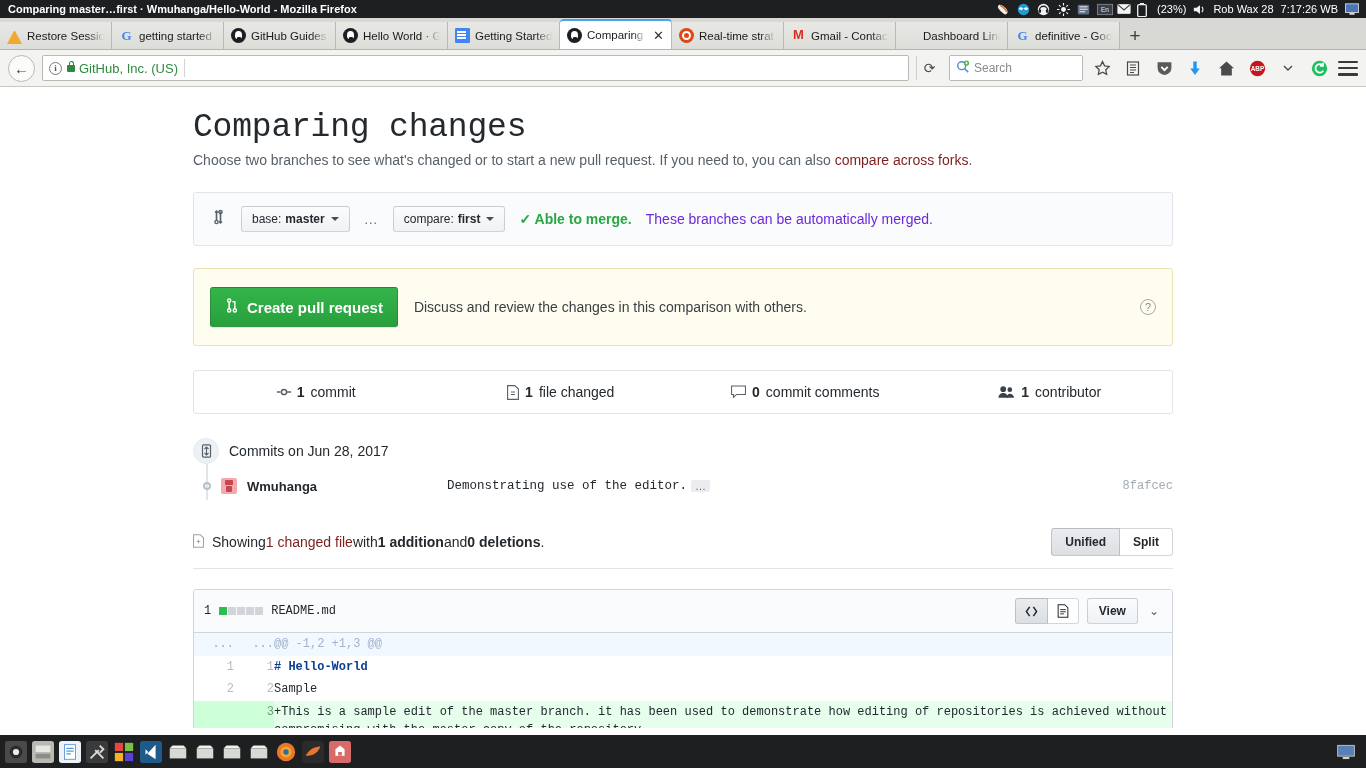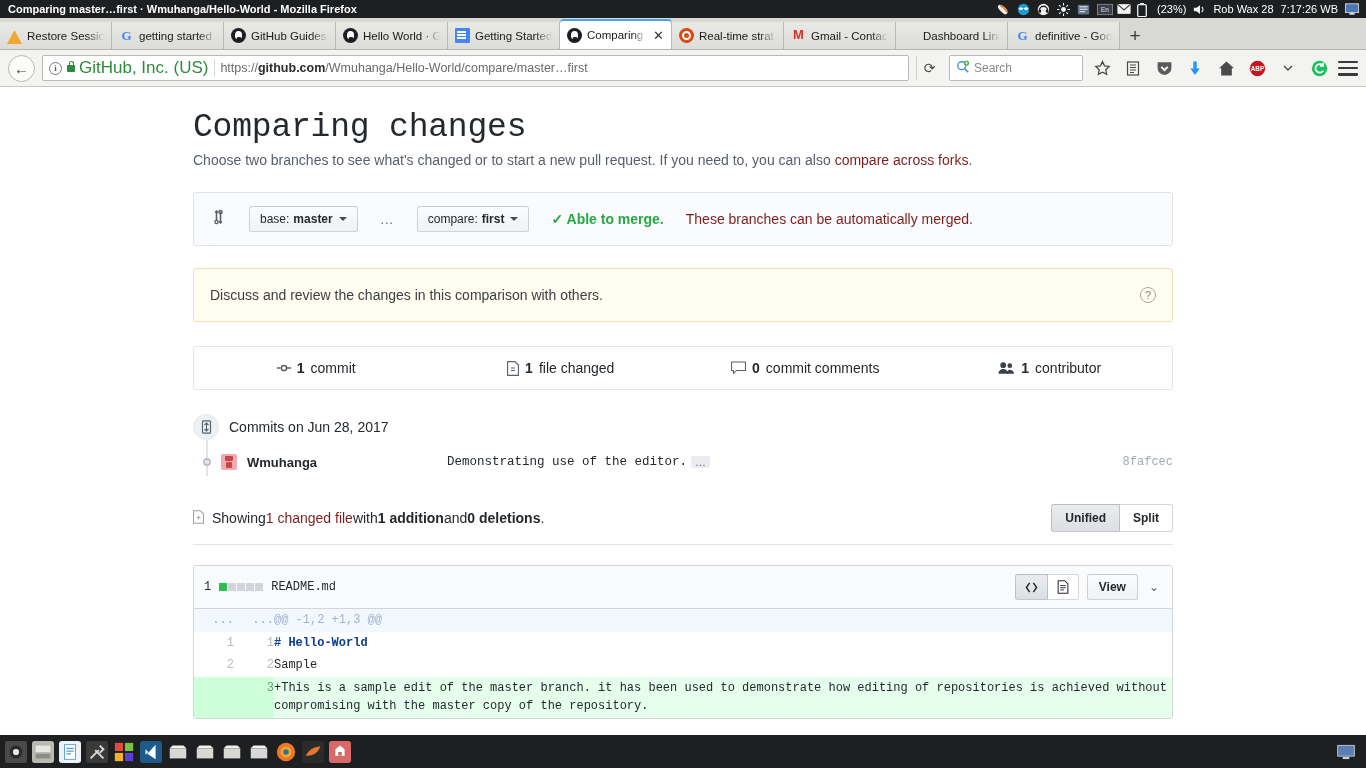--- a/index.html
+++ b/index.html
@@ -74,21 +74,21 @@
   }
   .navbtn{ width:24px;height:24px;display:flex;align-items:center;justify-content:center;color:#4a4a4a; }
   .backbtn{ width:27px;height:27px;border:1px solid #b8b8b4;border-radius:50%;
     display:flex;align-items:center;justify-content:center;background:#fbfbfa;color:#3a3a3a;font-size:15px;}
   .urlbox{
     flex:1 1 auto; height:26px; background:#ffffff; border:1px solid #b9b9b5; border-radius:2px;
     display:flex; align-items:center; gap:5px; padding:0 6px; font-size:12.5px; color:#6a6a6a;
     min-width:0;
   }
   .ident{ display:flex;align-items:center;gap:4px;padding-right:6px;border-right:1px solid #d4d4d0;height:18px;}
-  .ident .org{ color:#2e8b3d; font-size:17px; white-space:nowrap;}
+  .ident .org{ color:#2e8b3d; font-size:13px; white-space:nowrap;}
   .lock{ width:8px;height:7px;background:#2e8b3d;border-radius:1px;position:relative;margin-top:1px;}
   .lock::before{content:"";position:absolute;left:1.5px;top:-4px;width:5px;height:5px;border:1.5px solid #2e8b3d;
      border-bottom:none;border-radius:3px 3px 0 0;box-sizing:border-box;}
   .infoi{width:13px;height:13px;border:1.3px solid #7a7a7a;border-radius:50%;color:#5a5a5a;
      font-size:9px;line-height:11px;text-align:center;font-family:"Liberation Serif",serif;font-weight:bold;}
   .url-txt{ white-space:nowrap; overflow:hidden; }
   .url-txt b{ color:#2b2b2b; font-weight:bold; }
   .reload{width:26px;height:24px;display:flex;align-items:center;justify-content:center;
      border-left:1px solid #d0d0cc;color:#4a4a4a;font-size:14px;}
   .searchbox{
@@ -106,34 +106,34 @@
     font-size:33px; font-weight:normal; color:#24292e; margin:0 0 6px 0;
     letter-spacing:-0.2px;
     font-family:Liberation Mono, monospace;
   }
   .subtitle{ font-size:14px; color:#586069; margin:0 0 24px 0; }
   a.lnk{ color:#7f1d1d; text-decoration:none; }
 
   
   .branch-box{
     border:1px solid #e1e4e8; border-radius:3px; background:#fafbfc;
-    padding:13px 15px; display:flex; align-items:center; gap:22px; font-size:14px;
+    padding:13px 15px; display:flex; align-items:center; gap:14px; font-size:14px;
   }
   .compare-icon{ color:#586069; font-size:16px; width:18px; text-align:center; }
   .btn-select{
     background:linear-gradient(#fafbfc,#eff3f6); border:1px solid rgba(27,31,35,0.18);
     border-radius:3px; padding:5px 10px; font-size:12px; color:#24292e; font-weight:normal;
     display:inline-flex; align-items:center; gap:4px;
   }
   .btn-select b{ font-weight:bold; }
   .caret{ width:0;height:0;border-left:4px solid transparent;border-right:4px solid transparent;
      border-top:4px solid #444d56; margin-left:2px; }
   .dots{ color:#6a737d; font-size:14px; letter-spacing:1px; }
   .merge-ok{ color:#28a745; font-weight:bold; font-size:14px; }
-  .merge-rest{ color:#7f1d1d; font-size:14px; }
+  .merge-rest{ color:#6d28d9; font-size:14px; }
 
   
   .pr-banner{
     margin-top:22px; background:#fffdef; border:1px solid #ede2b4; border-radius:3px;
     padding:18px 16px; display:flex; align-items:center; gap:16px; position:relative;
   }
   .btn-green{
     background:linear-gradient(#34b44a,#28a03c); border:1px solid rgba(27,31,35,0.2);
     color:#fff; font-size:15px; font-weight:bold; padding:10px 14px; border-radius:3px;
     display:inline-flex; align-items:center; gap:8px; box-shadow:0 1px 0 rgba(27,31,35,0.1);
@@ -352,23 +352,20 @@
   <div class="newtab">+</div>
 </div>
 
 <div class="navbar">
   <div class="backbtn">←</div>
   <div class="urlbox">
     <span class="infoi">i</span>
     <span class="ident">
       <span class="lock"></span>
       <span class="org">GitHub, Inc. (US)</span>
-    </span>
-    <span class="url-txt">
-      <span>https://</span><b>github.com</b><span>/Wmuhanga/Hello-World/compare/master…first</span>
     </span>
   </div>
   <div class="reload">⟳</div>
   <div class="searchbox">
     <span>
       <svg width="14" height="14" viewBox="0 0 16 16">
           <circle cx="6.5" cy="6.5" r="4.5" fill="none" stroke="#4a8fd4" stroke-width="1.6"></circle>
           <path d="M10 10l4 4" stroke="#4a8fd4" stroke-width="1.8"></path>
           <circle cx="12" cy="3.5" r="3" fill="#4caf50"></circle>
           <path d="M12 2v3M10.5 3.5h3" stroke="#fff" stroke-width="1"></path>
@@ -452,20 +449,32 @@
       <span class="btn-select">
         <span>compare:</span>
         <b>first</b>
         <i class="caret"></i>
       </span>
       <span class="merge-ok">✓ Able to merge.</span>
       <span class="merge-rest"> These branches can be automatically merged.</span>
     </div>
 
     <div class="pr-banner">
+      <span class="btn-green">
+        <span>
+          <svg width="14" height="15" viewBox="0 0 12 16">
+              <path d="M3 4v8m6-4v4" stroke="#fff" stroke-width="1.7" fill="none"></path>
+              <circle cx="3" cy="2.6" r="1.7" fill="none" stroke="#fff" stroke-width="1.5"></circle>
+              <circle cx="3" cy="13.2" r="1.7" fill="none" stroke="#fff" stroke-width="1.5"></circle>
+              <circle cx="9" cy="13.2" r="1.7" fill="none" stroke="#fff" stroke-width="1.5"></circle>
+              <path d="M9 8V4H6.5" stroke="#fff" stroke-width="1.5" fill="none"></path>
+            </svg>
+        </span>
+        <span>Create pull request</span>
+      </span>
       <span class="pr-text">Discuss and review the changes in this comparison with others.</span>
       <span class="helpq">?</span>
     </div>
 
     <div class="stats">
       <div class="stat">
         <span class="si">
           <svg width="14" height="14" viewBox="0 0 14 14">
               <circle cx="7" cy="7" r="2.6" fill="none" stroke="#586069" stroke-width="1.5"></circle>
               <path d="M0 7h3.5M10 7h4" stroke="#586069" stroke-width="1.5"></path>

